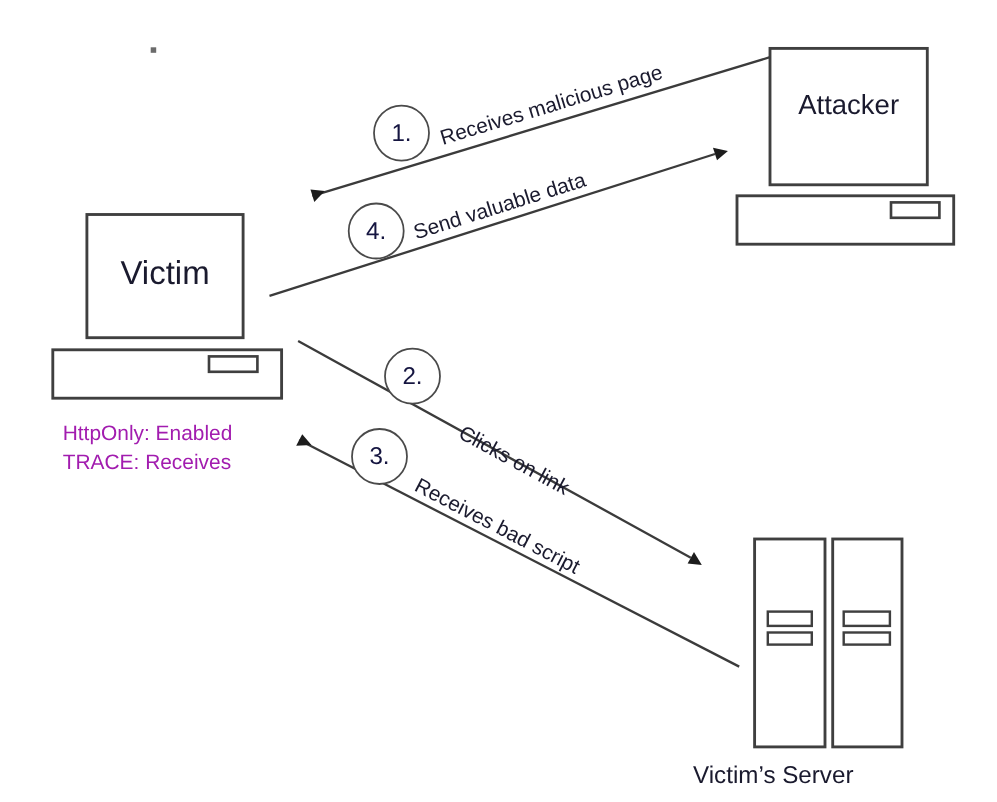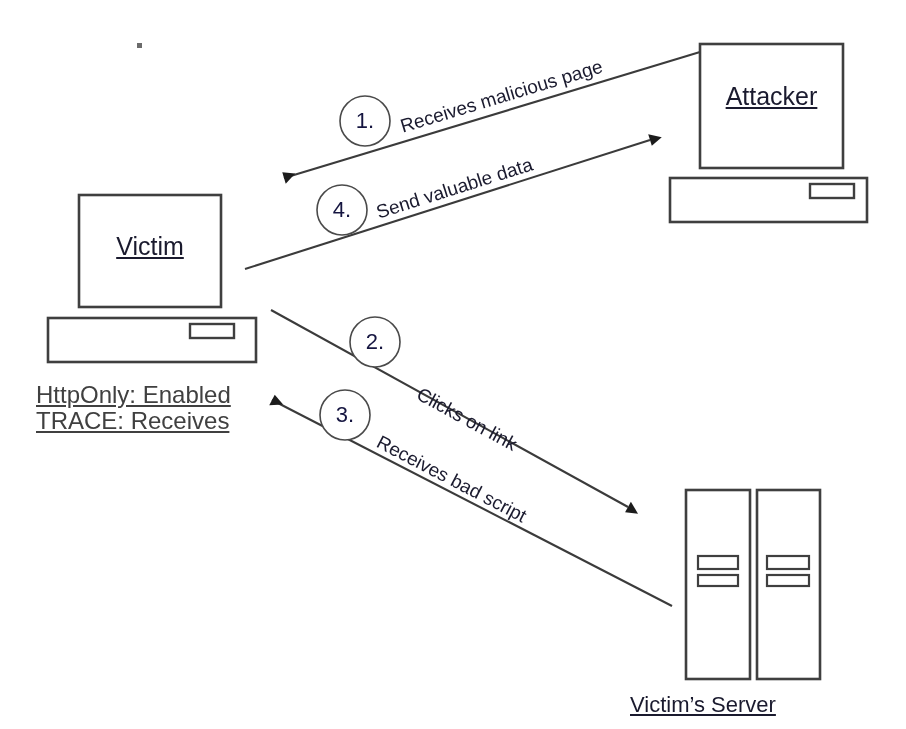--- a/index.html
+++ b/index.html
@@ -20,38 +20,37 @@
     left: 0;
     top: 0;
     width: 906px;
     height: 729px;
   }
   .node-label {
     position: absolute;
     font-family: "Liberation Sans", sans-serif;
     color: #1a1a2e;
     white-space: nowrap;
-    text-decoration: underline;
   }
   #victim-label {
     left: 79px; top: 232px; width: 142px;
-    text-align: center; font-size: 25px;
+    text-align: center; font-size: 30px;
   }
   #attacker-label {
     left: 700px; top: 82px; width: 143px;
     text-align: center; font-size: 25px;
   }
   #server-label {
     left: 630px; top: 692px; width: 245px;
     text-align: left; font-size: 22px;
   }
   #victim-notes {
-    left: 36px; top: 382px;
-    font-size: 24px; line-height: 26px;
-    color: #404040;
+    left: 57px; top: 382px;
+    font-size: 19px; line-height: 26px;
+    color: #a21caf;
   }
   .arrow-text {
     position: absolute;
     font-family: "Liberation Sans", sans-serif;
     font-size: 19px;
     color: #1a1a2e;
     white-space: nowrap;
     transform-origin: 0 50%;
   }
   .step-num {

